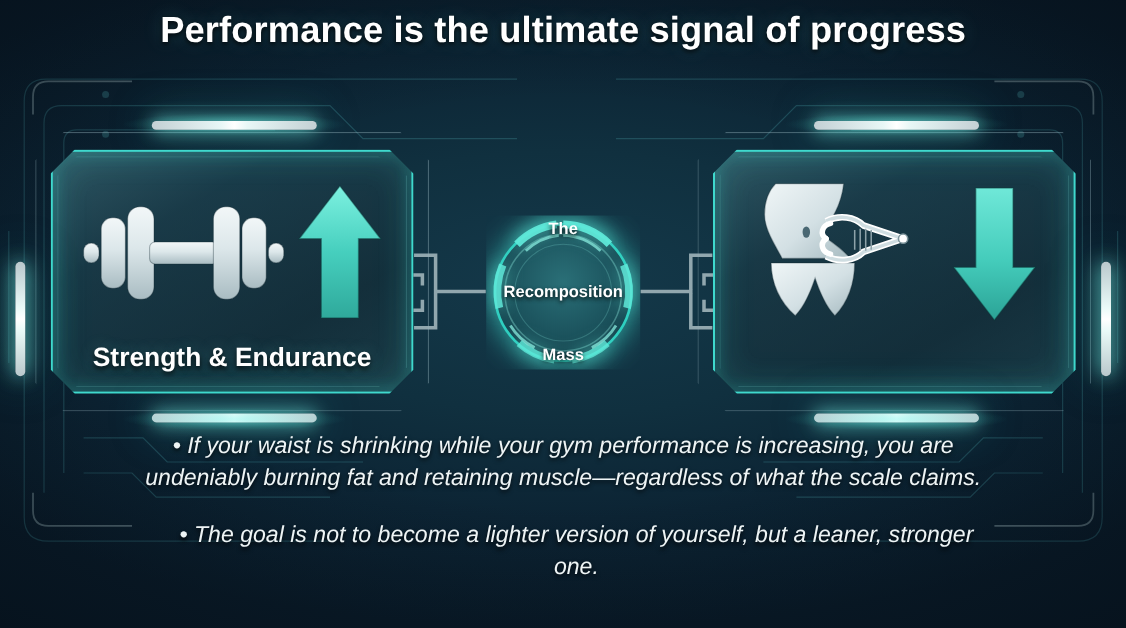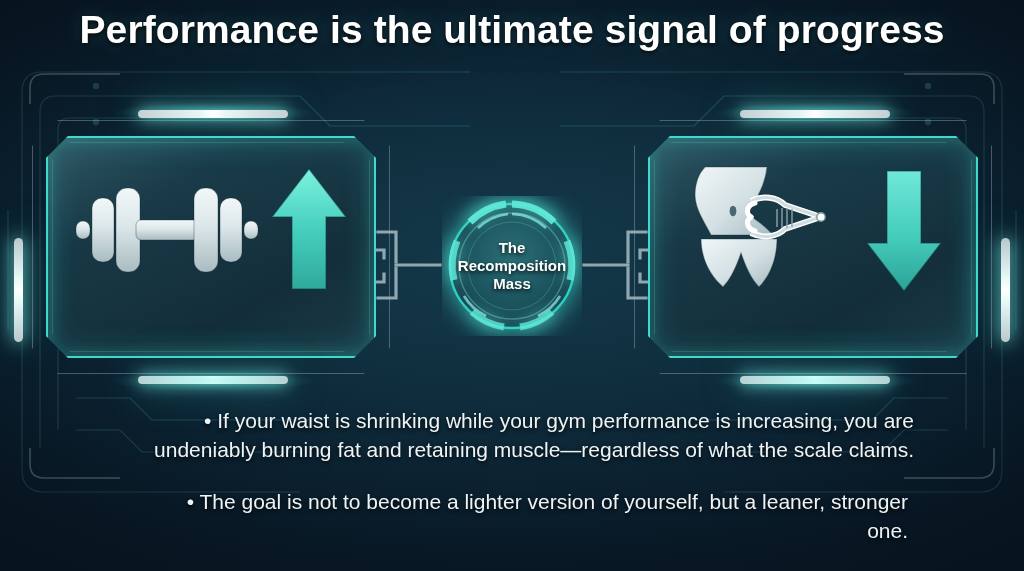--- a/index.html
+++ b/index.html
@@ -23,21 +23,21 @@
   #bg-circuit { position:absolute; inset:0; pointer-events:none; }
   #vignette {
     position:absolute; inset:0; pointer-events:none;
     background:radial-gradient(ellipse 80% 72% at 50% 48%, rgba(0,0,0,0) 45%, rgba(3,10,18,.55) 100%);
   }
 
   
   #title {
     position:absolute; top:8px; left:0; width:100%;
     text-align:center;
-    font-size:39px; font-weight:bold;
+    font-size:33px; font-weight:bold;
     color:#ffffff;
     letter-spacing:.1px;
     text-shadow:0 2px 5px rgba(0,0,0,.85), 0 0 18px rgba(120,235,225,.20);
     z-index:9;
   }
 
   
   .card-wrap { position:absolute; top:136px; width:330px; height:222px; z-index:6; }
   #card-left  { left:46px; }
   #card-right { left:648px; }
@@ -117,30 +117,31 @@
     width:140px; height:140px; z-index:8;
   }
   #hub-text {
     position:absolute; inset:0;
     display:flex; flex-direction:column;
     align-items:center; justify-content:center;
     color:#ffffff; font-weight:bold; font-size:15px; line-height:1.22;
     text-align:center;
     text-shadow:0 2px 4px rgba(0,0,0,.85);
     pointer-events:none;
+    gap:39px;
   }
   #hub-text span { display:block; }
 
   
   #connectors { position:absolute; inset:0; z-index:5; pointer-events:none; }
 
   
   #bullets {
-    position:absolute; left:0; top:407px; width:100%;
-    text-align:right; z-index:9;
+    position:absolute; left:0; top:392px; width:100%;
+    text-align:center; z-index:9;font-style:italic;
   }
   .bullet {
     color:#eef4f5;
     font-size:21px;
     line-height:1.36;
     text-shadow:0 2px 4px rgba(0,0,0,.8);
     padding:0 110px;
   }
   .bullet.second { margin-top:24px; padding:0 116px;margin-left:24px; }
 </style>
@@ -242,20 +243,21 @@
           <linearGradient id="tealUp" x1="0" y1="0" x2="0" y2="1">
             <stop offset="0%" stop-color="#7df1e0"></stop>
             <stop offset="50%" stop-color="#46cfbe"></stop>
             <stop offset="100%" stop-color="#2fa99b"></stop>
           </linearGradient>
         </defs>
         <path d="M41 4 L78 52 L58 52 L58 124 L24 124 L24 52 L4 52 Z" fill="url(#tealUp)" stroke="rgba(12,60,60,.45)" stroke-width="1.4"></path>
       </svg>
     </div>
 
+    <div class="card-label">Strength &amp; Endurance</div>
 
     <div class="glowbar bot"></div>
     <div class="glowhalo bot"></div>
   </div>
 
   <div class="card-wrap" id="card-right">
     <div class="card-outline"></div>
     <div class="glowhalo top"></div>
     <div class="glowbar top"></div>
     <div class="card"></div>

